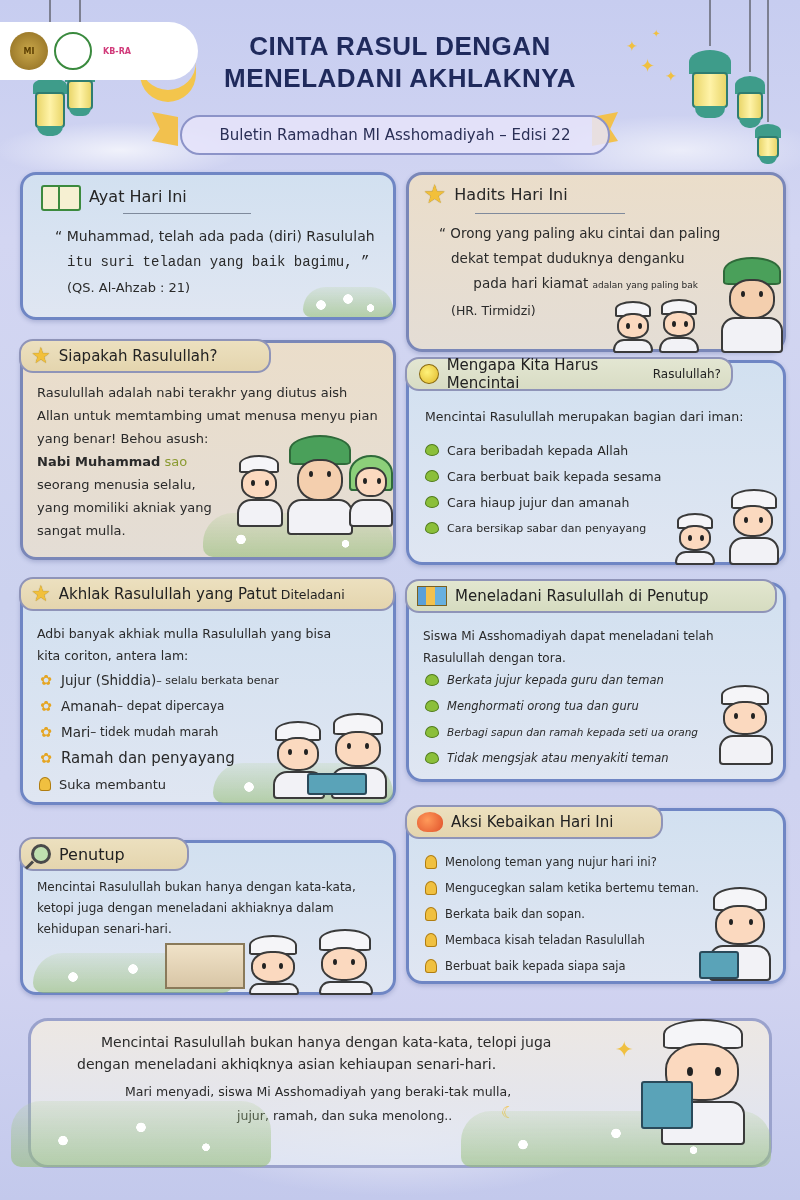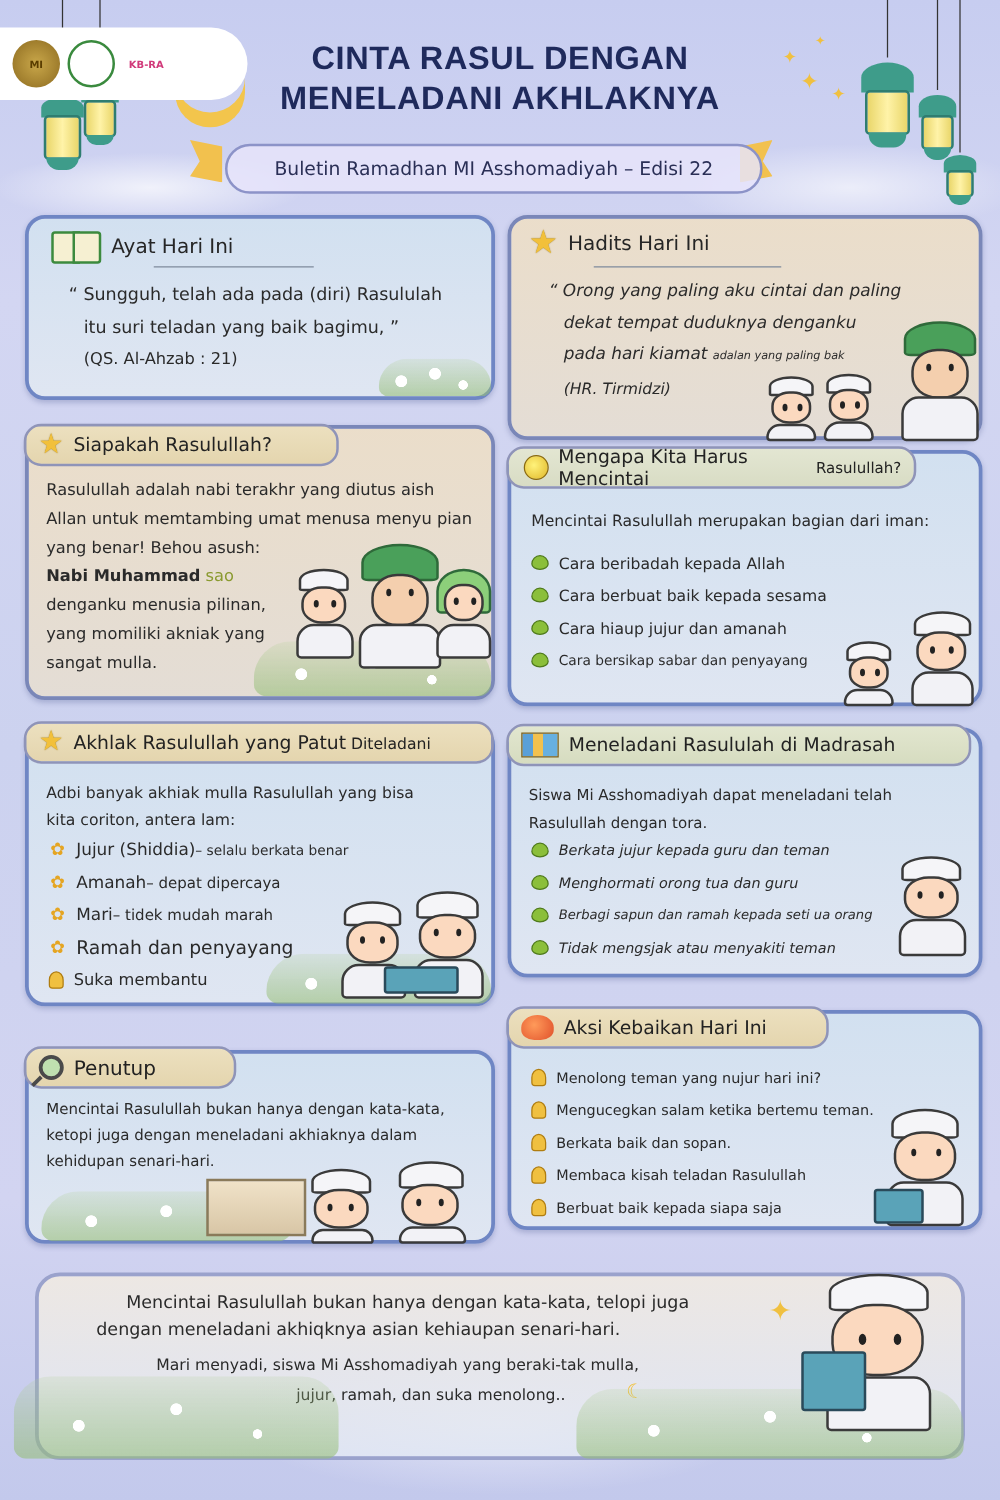--- a/index.html
+++ b/index.html
@@ -169,37 +169,37 @@
   <span>Buletin Ramadhan MI Asshomadiyah – Edisi 22</span>
 </div>
 
 <div class="card blue" style="left:20px;top:172px;width:376px;height:148px;">
   <div class="card-header" style="left:18px;top:8px;">
     <div class="icon-book"></div>
     <span>Ayat Hari Ini</span>
   </div>
   <div class="underline" style="left:100px;top:38px;width:128px;"></div>
   <div class="body-text" style="left:32px;top:48px;font-size:14px;line-height:26px;">
-    <div>“ Sungguh, telah ada pada (diri) Rasululah</div>
-    <div style="padding-left:12px;">itu suri teladan yang baik bagimu, ”</div>
+    <div>“ Muhammad, telah ada pada (diri) Rasululah</div>
+    <div style="padding-left:12px;font-family:Liberation Mono, monospace;">itu suri teladan yang baik bagimu, ”</div>
     <div style="padding-left:12px;font-size:13px;">(QS. Al-Ahzab : 21)</div>
   </div>
   <div class="flowers" style="left:280px;top:112px;width:90px;height:30px;"></div>
 </div>
 
 <div class="card warm" style="left:406px;top:172px;width:380px;height:180px;">
   <div class="card-header" style="left:14px;top:6px;">
     <span class="icon-star">★</span>
     <span>Hadits Hari Ini</span>
   </div>
   <div class="underline" style="left:66px;top:38px;width:150px;"></div>
-  <div class="body-text" style="left:30px;top:46px;font-size:13.5px;line-height:25px;font-style:italic;">
+  <div class="body-text" style="left:30px;top:46px;font-size:13.5px;line-height:25px;">
     <div>“ Orong yang paling aku cintai dan paling</div>
     <div style="padding-left:12px;">dekat tempat duduknya denganku</div>
-    <div style="padding-left:12px;">
+    <div style="padding-left:12px;text-align:center;">
       <span>pada hari kiamat</span>
       <span style="font-size:9px;">adalan yang paling bak</span>
     </div>
     <div style="padding-left:12px;font-size:12.5px;">(HR. Tirmidzi)</div>
   </div>
 
   <div class="kid" style="left:200px;top:126px;width:50px;height:52px;">
     <div class="cap" style="left:6px;top:0;width:36px;height:16px;"></div>
     <div class="face" style="left:8px;top:12px;width:32px;height:26px;"></div>
     <div class="eye" style="left:17px;top:22px;"></div>
@@ -225,21 +225,21 @@
 <div class="card warm" style="left:20px;top:340px;width:376px;height:220px;">
   <div class="tab-header" style="left:-4px;top:-4px;width:252px;">
     <span class="icon-star" style="font-size:22px;">★</span>
     <span>Siapakah Rasulullah?</span>
   </div>
   <div class="body-text" style="left:14px;top:38px;font-size:13px;line-height:23px;">
     <div>Rasulullah adalah nabi terakhr yang diutus aish</div>
     <div>Allan untuk memtambing umat menusa menyu pian</div>
     <div>yang benar! Behou asush:</div>
     <div><span style="font-weight:bold;">Nabi Muhammad</span> <span style="color:#8a9a30;">sao</span></div>
-    <div>denganku menusia pilinan,</div>
+    <div>seorang menusia selalu,</div>
     <div>yang momiliki akniak yang</div>
     <div>sangat mulla.</div>
   </div>
   <div class="flowers" style="left:180px;top:170px;width:190px;height:44px;"></div>
   <div class="kid" style="left:210px;top:112px;width:54px;height:74px;">
     <div class="cap" style="left:6px;top:0;width:40px;height:18px;"></div>
     <div class="face" style="left:8px;top:14px;width:36px;height:30px;"></div>
     <div class="eye" style="left:18px;top:25px;"></div>
       <div class="eye" style="left:32px;top:25px;"></div>
     <div class="shirt" style="left:4px;top:44px;width:46px;height:28px;"></div>
@@ -350,21 +350,21 @@
     <div class="eye" style="left:18px;top:30px;"></div>
       <div class="eye" style="left:36px;top:30px;"></div>
     <div class="shirt" style="left:2px;top:54px;width:56px;height:32px;"></div>
   </div>
   <div style="position:absolute;left:284px;top:190px;width:60px;height:22px;background:#5aa3b8;border:2px solid #2a4a5a;border-radius:3px;"></div>
 </div>
 
 <div class="card blue" style="left:406px;top:582px;width:380px;height:200px;">
   <div class="tab-header" style="left:-4px;top:-6px;width:372px;background:linear-gradient(180deg,#e2e6cf,#d6dcc0);">
     <div class="icon-books"></div>
-    <span>Meneladani Rasululah di Madrasah</span>
+    <span>Meneladani Rasulullah di Penutup</span>
   </div>
   <div class="body-text" style="left:14px;top:40px;font-size:12px;line-height:22px;">
     <div>Siswa Mi Asshomadiyah dapat meneladani telah</div>
     <div>Rasulullah dengan tora.</div>
   </div>
   <ul class="list" style="left:16px;top:82px;font-size:11.5px;font-style:italic;">
     <li>
         <span class="bullet-heart"></span>
         <span>Berkata jujur kepada guru dan teman</span>
       </li>

